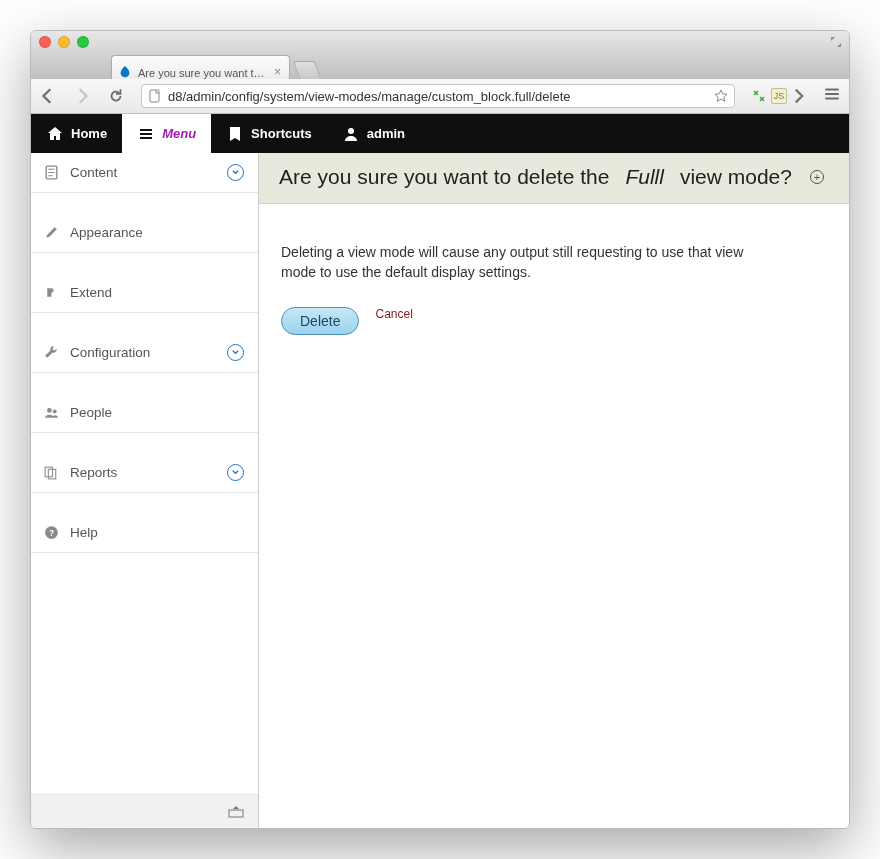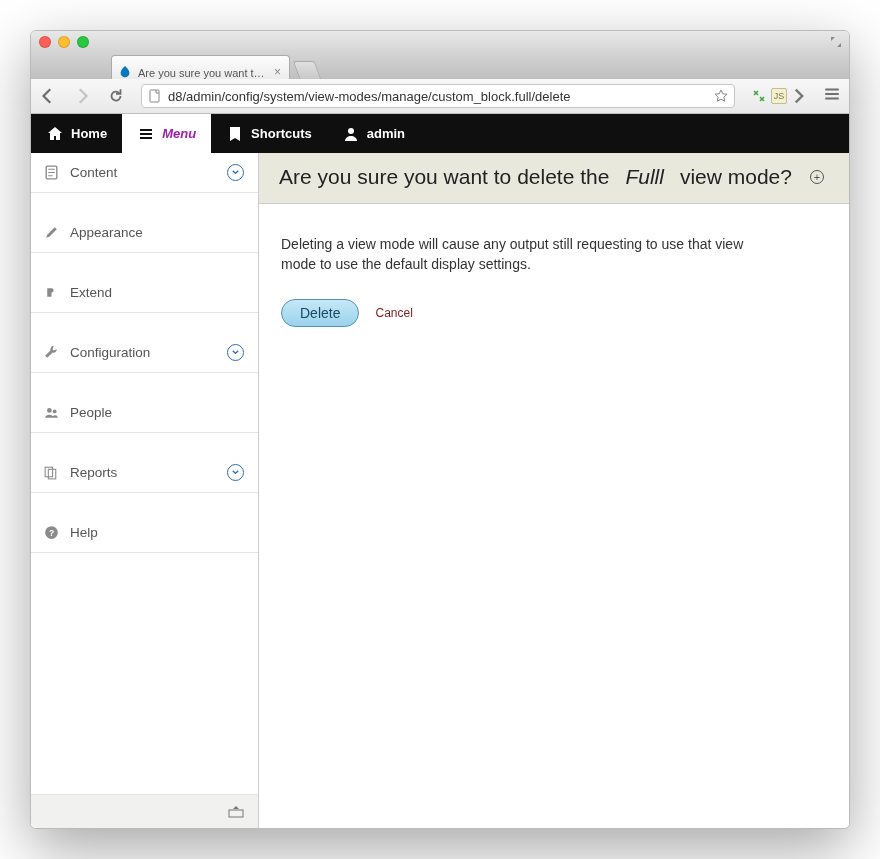--- a/index.html
+++ b/index.html
@@ -207,23 +207,24 @@
     border-radius: 50%;
     color: #555;
     display: inline-flex; align-items:center; justify-content:center;
     font-size: 11px; line-height:1;
     flex-shrink: 0;
   }
   .content {
     padding: 30px 22px;
     font-size: 14px;
     color: #333;
+    margin-top: 8px;
   }
   .desc { line-height: 1.45; margin-bottom: 24px; max-width: 480px; }
-  .actions { display:flex; align-items:center; gap: 16px; }
+  .actions { display:flex; gap: 16px; }
   .btn-delete {
     background: linear-gradient(#c5e8f6, #9bd2ec);
     border: 1px solid #5193b8;
     border-radius: 18px;
     padding: 5px 18px;
     font-size: 14px;
     color: #184a66;
     cursor: pointer;
   }
   .cancel-link { color: #7f1d1d; text-decoration: none; font-size:12px; }

